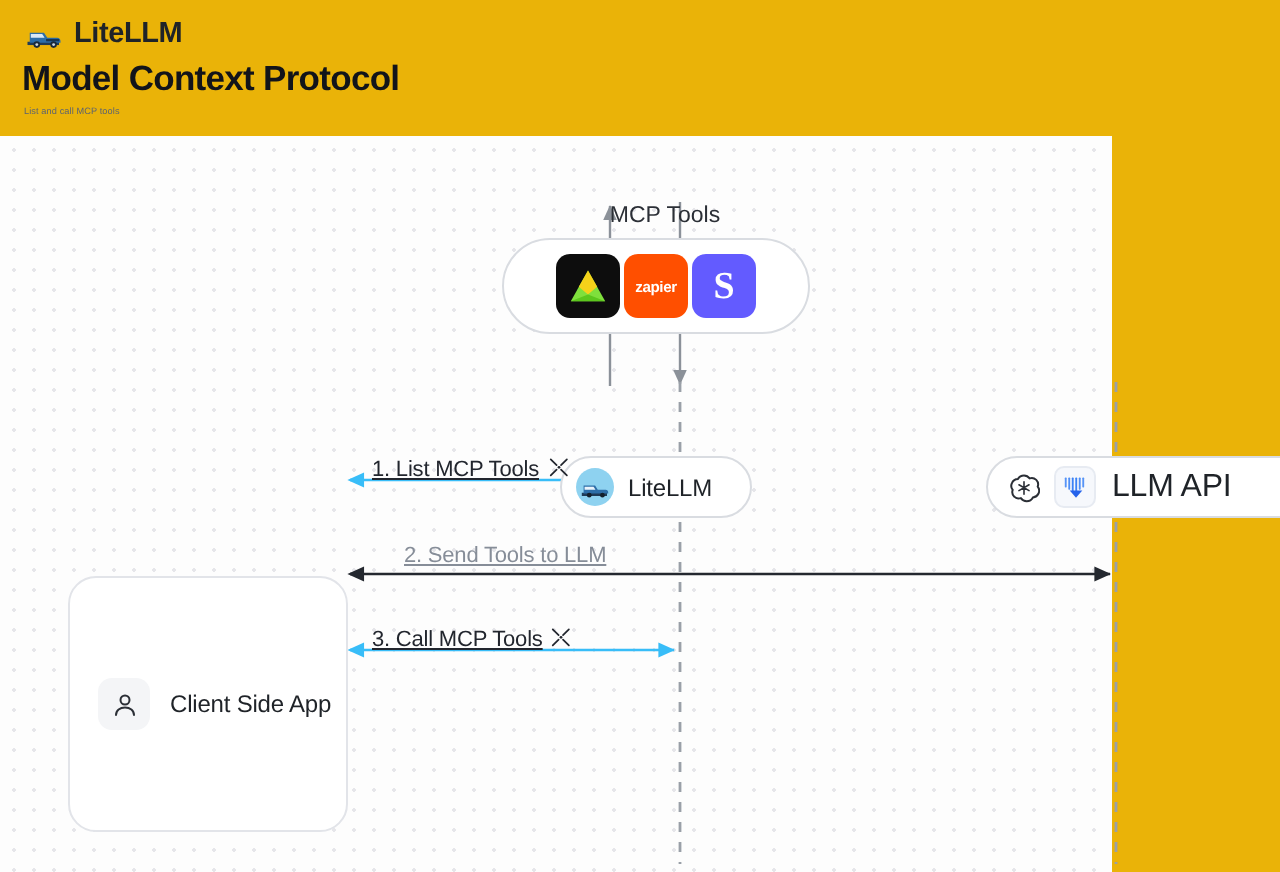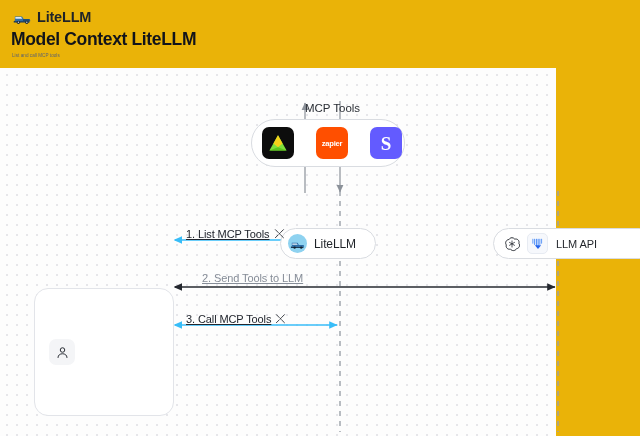--- a/index.html
+++ b/index.html
@@ -99,22 +99,22 @@
     font-size: 11.5px;
     color: #2b2f36;
     line-height: 1;
   }
   .mcp-box {
     left: 251px;
     top: 51px;
     width: 154px;
     height: 48px;
     border-radius: 24px;
-    justify-content: flex-start;
-    gap: 22px;
+    justify-content: center;
+    gap: 2px;
     padding: 0 10px;
   }
   .tool-icon {
     width: 32px;
     height: 32px;
     border-radius: 7px;
     display: flex;
     align-items: center;
     justify-content: center;
     flex: 0 0 auto;
@@ -181,21 +181,21 @@
     border-radius: 5px;
     display: flex;
     align-items: center;
     justify-content: center;
     flex: 0 0 auto;
     box-sizing: border-box;
   }
   .llm-chip-openai { background: #ffffff; }
   .llm-chip-claude { background: #f6f8fc; border: 1px solid #e7ebf2; }
   .llmapi-text {
-    font-size: 11px;
+    font-size: 16px;
     color: #1f2328;
     letter-spacing: -0.1px;
     margin-left: 3px;
   }
 
   
   .client-card {
     left: 34px;
     top: 220px;
     width: 140px;
@@ -261,21 +261,21 @@
         <path d="M13.4 12.6h8.8v1.6h-8.8z" fill="#173451"></path>
         <circle cx="7.2" cy="16.4" r="2.2" fill="#1b2b3a"></circle>
         <circle cx="7.2" cy="16.4" r="0.95" fill="#cfd8e0"></circle>
         <circle cx="18.4" cy="16.4" r="2.2" fill="#1b2b3a"></circle>
         <circle cx="18.4" cy="16.4" r="0.95" fill="#cfd8e0"></circle>
       </svg>
     </span>
     <span class="brand-name">LiteLLM</span>
   </div>
 
-  <div class="page-title">Model Context LiteLLM</div>
+  <div class="page-title">Model Context Protocol</div>
   <div class="page-subtitle">List and call MCP tools</div>
 
   <div class="canvas">
 
     <svg class="wires" xmlns="http://www.w3.org/2000/svg">
       <defs>
         <marker id="arrHeadBlue" markerWidth="7" markerHeight="7" refX="6" refY="3.5" orient="auto">
           <path d="M0,0.6 L6.4,3.5 L0,6.4 z" fill="#38bdf8"></path>
         </marker>
         <marker id="arrTailBlue" markerWidth="7" markerHeight="7" refX="1" refY="3.5" orient="auto">
@@ -361,20 +361,21 @@
       <span class="llmapi-text">LLM API</span>
     </div>
 
     <div class="node client-card">
       <span class="client-icon-box">
         <svg width="15" height="15" viewBox="0 0 24 24" xmlns="http://www.w3.org/2000/svg">
           <circle cx="12" cy="8" r="3.6" fill="none" stroke="#2b2f36" stroke-width="1.6"></circle>
           <path d="M4.8 20c0-3.8 3.2-6 7.2-6s7.2 2.2 7.2 6" fill="none" stroke="#2b2f36" stroke-width="1.6" stroke-linecap="round"></path>
         </svg>
       </span>
+      <span class="client-text">Client Side App</span>
     </div>
 
     <div class="step-label step-1">
       <span class="txt">1. List MCP Tools</span>
       <span class="tools-glyph">
         <svg width="11" height="11" viewBox="0 0 24 24" xmlns="http://www.w3.org/2000/svg">
           <path d="M3 3.6 L9.4 10 M14.2 14.8 L20.6 21.2" stroke="#22262e" stroke-width="1.9" stroke-linecap="round"></path>
           <path d="M20.6 3.6 L14.2 10 M9.4 14.8 L3 21.2" stroke="#22262e" stroke-width="1.9" stroke-linecap="round"></path>
           <circle cx="12" cy="12.4" r="1.5" fill="#22262e"></circle>
         </svg>

